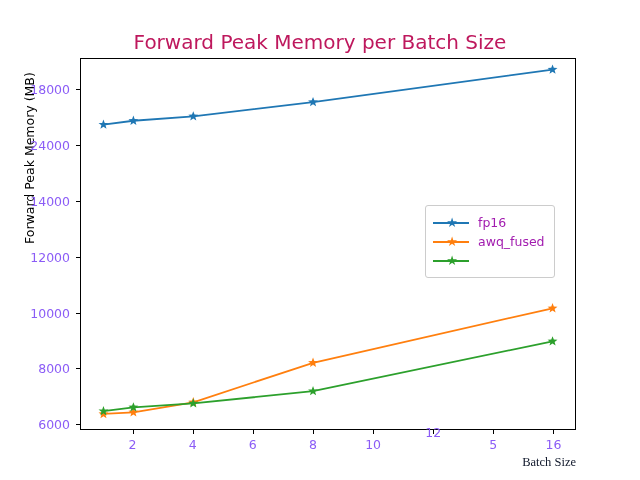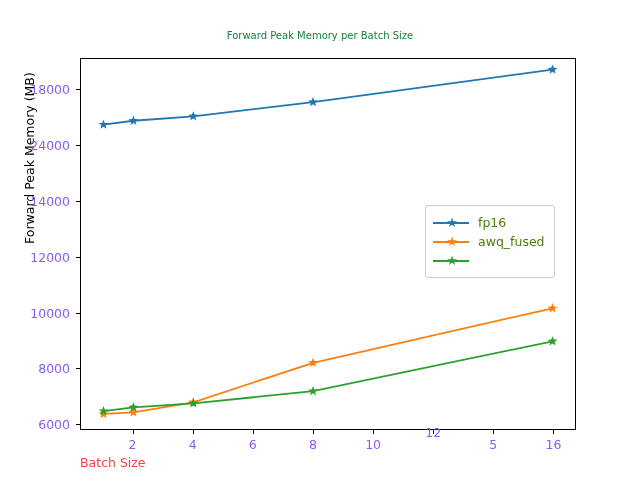--- a/index.html
+++ b/index.html
@@ -14,22 +14,22 @@
     background: #ffffff;
     font-family: "DejaVu Sans", sans-serif;
     overflow: hidden;
   }
   #chart-title {
     position: absolute;
     left: 0;
     top: 30px;
     width: 640px;
     text-align: center;
-    font-size: 10px;
-    color: #15803d;
+    font-size: 20px;
+    color: #be185d;
   }
   
   #plot-area {
     position: absolute;
     left: 80px;
     top: 58px;
     width: 496px;
     height: 372px;
     border: 1px solid #000000;
     box-sizing: border-box;
@@ -84,23 +84,24 @@
     transform-origin: left top;
     white-space: nowrap;
     left: 22px;
     top: 0;
   }
   #xlabel {
     position: absolute;
     left: 80px;
     top: 455px;
     width: 496px;
-    text-align: left;
-    font-size: 12.5px;
-    color: #ef4444;
+    text-align: right;
+    font-size: 12.5px;
+    color: #0f172a;
+    font-family: Liberation Serif, serif;
   }
   #legend {
     position: absolute;
     left: 425px;
     top: 205px;
     border: 1px solid #cccccc;
     border-radius: 3px;
     background: #ffffff;
     padding: 7px 9px 7px 7px;
     box-sizing: border-box;
@@ -128,21 +129,21 @@
     left: 13px;
     top: 0px;
     width: 12px;
     height: 14px;
     font-size: 13px;
     line-height: 14px;
     text-align: center;
   }
   .legend-label {
     font-size: 12.5px;
-    color: #4d7c0f;
+    color: #a21caf;
     margin-left: 9px;
     white-space: nowrap;
   }
 </style>
 </head>
 <body>
 
 <div id="figure">
 
   <div id="chart-title">Forward Peak Memory per Batch Size</div>

